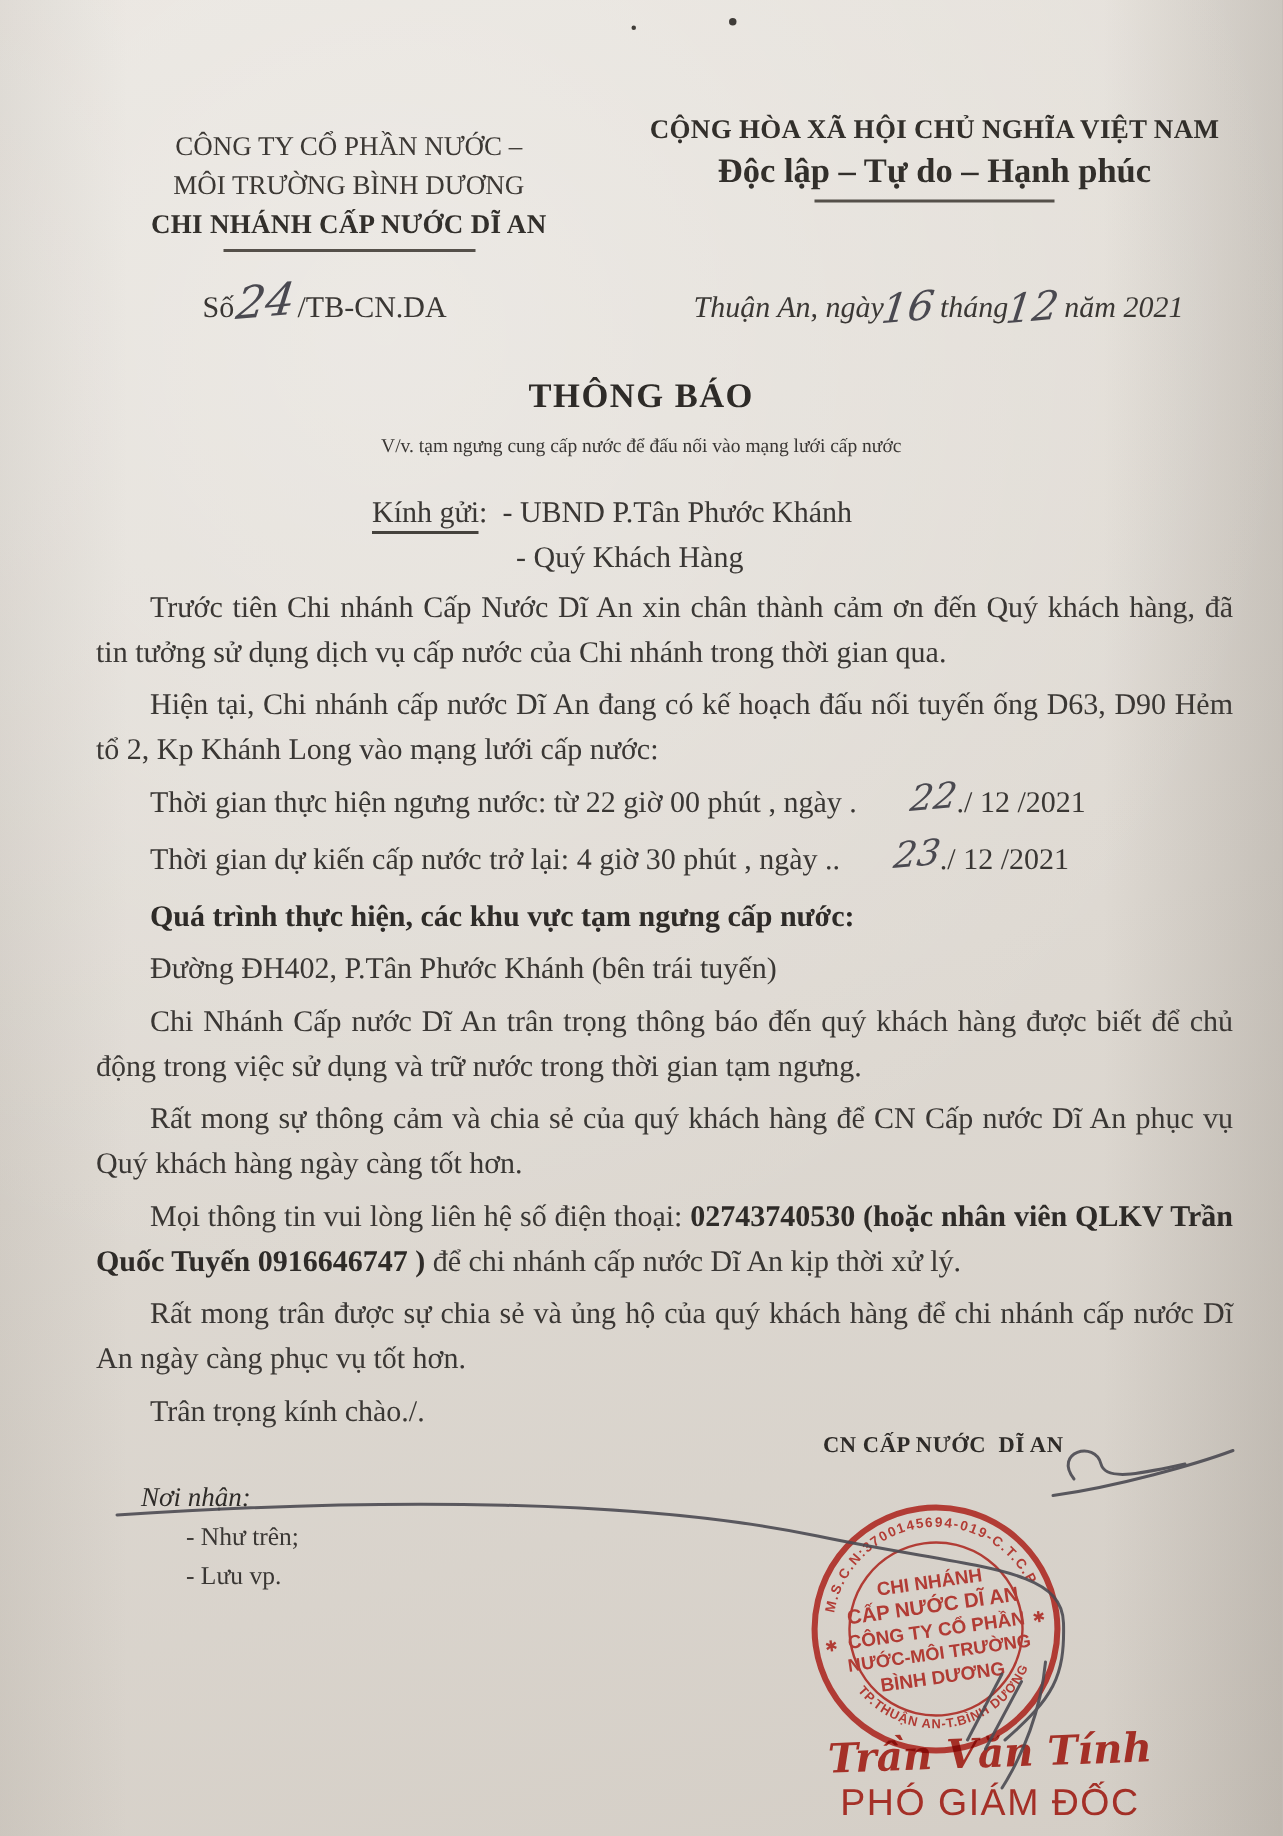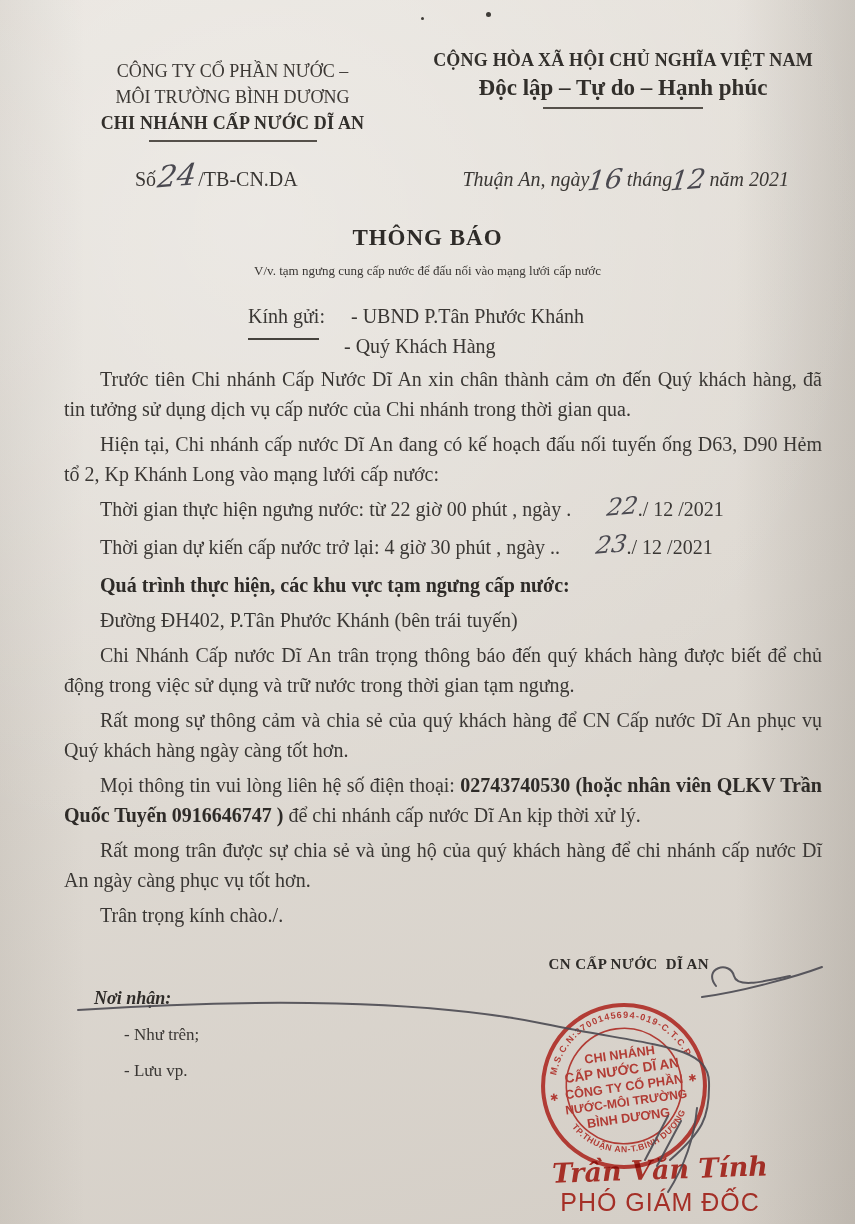--- a/index.html
+++ b/index.html
@@ -5,51 +5,51 @@
   html,body{margin:0;padding:0;background:#b8b2a9;}
   .sheet{
     position:relative; width:855px; height:1224px; overflow:hidden;
     font-family:"Liberation Serif", serif; color:#3a3734;
     background:
       radial-gradient(120% 90% at 30% 18%, rgba(255,255,255,.28), rgba(255,255,255,0) 60%),
       linear-gradient(to right, rgba(120,112,100,.12), rgba(120,112,100,0) 10%, rgba(120,112,100,0) 86%, rgba(100,92,82,.20)),
       linear-gradient(165deg,#e8e4de 0%,#ded9d2 55%,#d4cec6 100%);
   }
   .speck{position:absolute;background:#3f3c38;border-radius:50%;}
-  .header-row{display:flex;padding-top:50px;gap:16px;}
+  .header-row{display:flex;padding-top:76px;gap:16px;}
   .hdr-left{width:345px;margin-left:60px;text-align:center;font-size:18px;line-height:26px;color:#3c3834;margin-top:8px;}
   .hdr-left .l3{font-weight:bold;letter-spacing:.2px;color:#322f2b;}
   .rule{height:2px;background:#55504a;margin:4px auto 0;}
   .rule-left{width:168px;}
   .hdr-right{flex:1;text-align:center;padding-right:30px;}
   .hdr-right .l1{font-weight:bold;font-size:18px;color:#322f2b;letter-spacing:.2px;text-align:center;}
   .hdr-right .l2{font-weight:bold;font-size:23px;margin-top:4px;color:#322f2b;}
   .rule-right{width:160px;margin-top:6px;}
   .meta-row{display:flex;align-items:baseline;margin-top:16px;}
   .doc-no{margin-left:135px;font-size:20px;}
   .hand{font-family:"DejaVu Serif", serif;font-style:italic;display:inline-block;color:#4a4950;
         transform:skewX(-12deg) rotate(-5deg);}
   .doc-no .hand{font-size:30px;margin:0 2px;}
   .date-line{margin-left:auto;margin-right:66px;font-style:italic;font-size:20px;}
   .date-line .hand{font-size:27px;vertical-align:-3px;margin:0 -1px;}
   .title{text-align:center;margin-top:30px;font-size:23px;font-weight:bold;letter-spacing:1px;color:#2e2b28;}
   .subtitle{text-align:center;margin-top:12px;font-size:13px;}
   .salutation{margin-top:26px;margin-left:248px;font-size:20px;}
-  .salutation .kg{border-bottom:2px solid #45423d;padding-bottom:11px;}
-  .salutation .r1{margin-left:26px;}
+  .salutation .kg{border-bottom:2px solid #45423d;padding-bottom:1px;}
+  .salutation .r1{margin-left:10px;}
   .salutation2{margin-left:344px;margin-top:7px;font-size:20px;}
   .body{margin-top:6px;padding:0 33px 0 64px;font-size:20px;line-height:30px;text-align:justify;}
   .body p{margin:0 0 5px 0;text-indent:36px;}
   .body p.gap{margin-bottom:8px;}
   .body .bold, .b{font-weight:bold;color:#2e2b28;}
   .body .hand{font-size:24px;line-height:0;}
   .sign-org{position:absolute;top:956px;right:146px;font-size:15px;font-weight:bold;letter-spacing:.4px;color:#2e2b28;white-space:pre;}
   .noi-nhan{position:absolute;left:94px;top:988px;font-size:18px;}
-  .noi-nhan .lbl{font-weight:bold;font-style:italic;color:#2e2b28;}
-  .noi-nhan .itm{font-size:17px;margin-top:16px;margin-left:30px;}
+  .noi-nhan .lbl{font-weight:normal;font-style:italic;color:#2e2b28;}
+  .noi-nhan .itm{font-size:17px;margin-top:6px;margin-left:30px;}
   .stamp{position:absolute;left:538px;top:1000px;width:172px;height:172px;transform:rotate(-8deg);mix-blend-mode:multiply;opacity:.93;}
   .signer-name{position:absolute;left:545px;top:1154px;width:230px;text-align:center;
       font-family:"DejaVu Serif", serif;font-style:italic;font-weight:bold;font-size:27px;color:#c53a31;
       transform:rotate(-2deg);mix-blend-mode:multiply;}
   .signer-role{position:absolute;left:545px;top:1188px;width:230px;text-align:center;
       font-family:"Liberation Sans", sans-serif;font-weight:normal;font-size:25px;letter-spacing:1px;color:#c53a31;mix-blend-mode:multiply;}
   .ink{position:absolute;left:0;top:0;width:855px;height:1224px;pointer-events:none;}
 </style>
 </head>
 <body>

